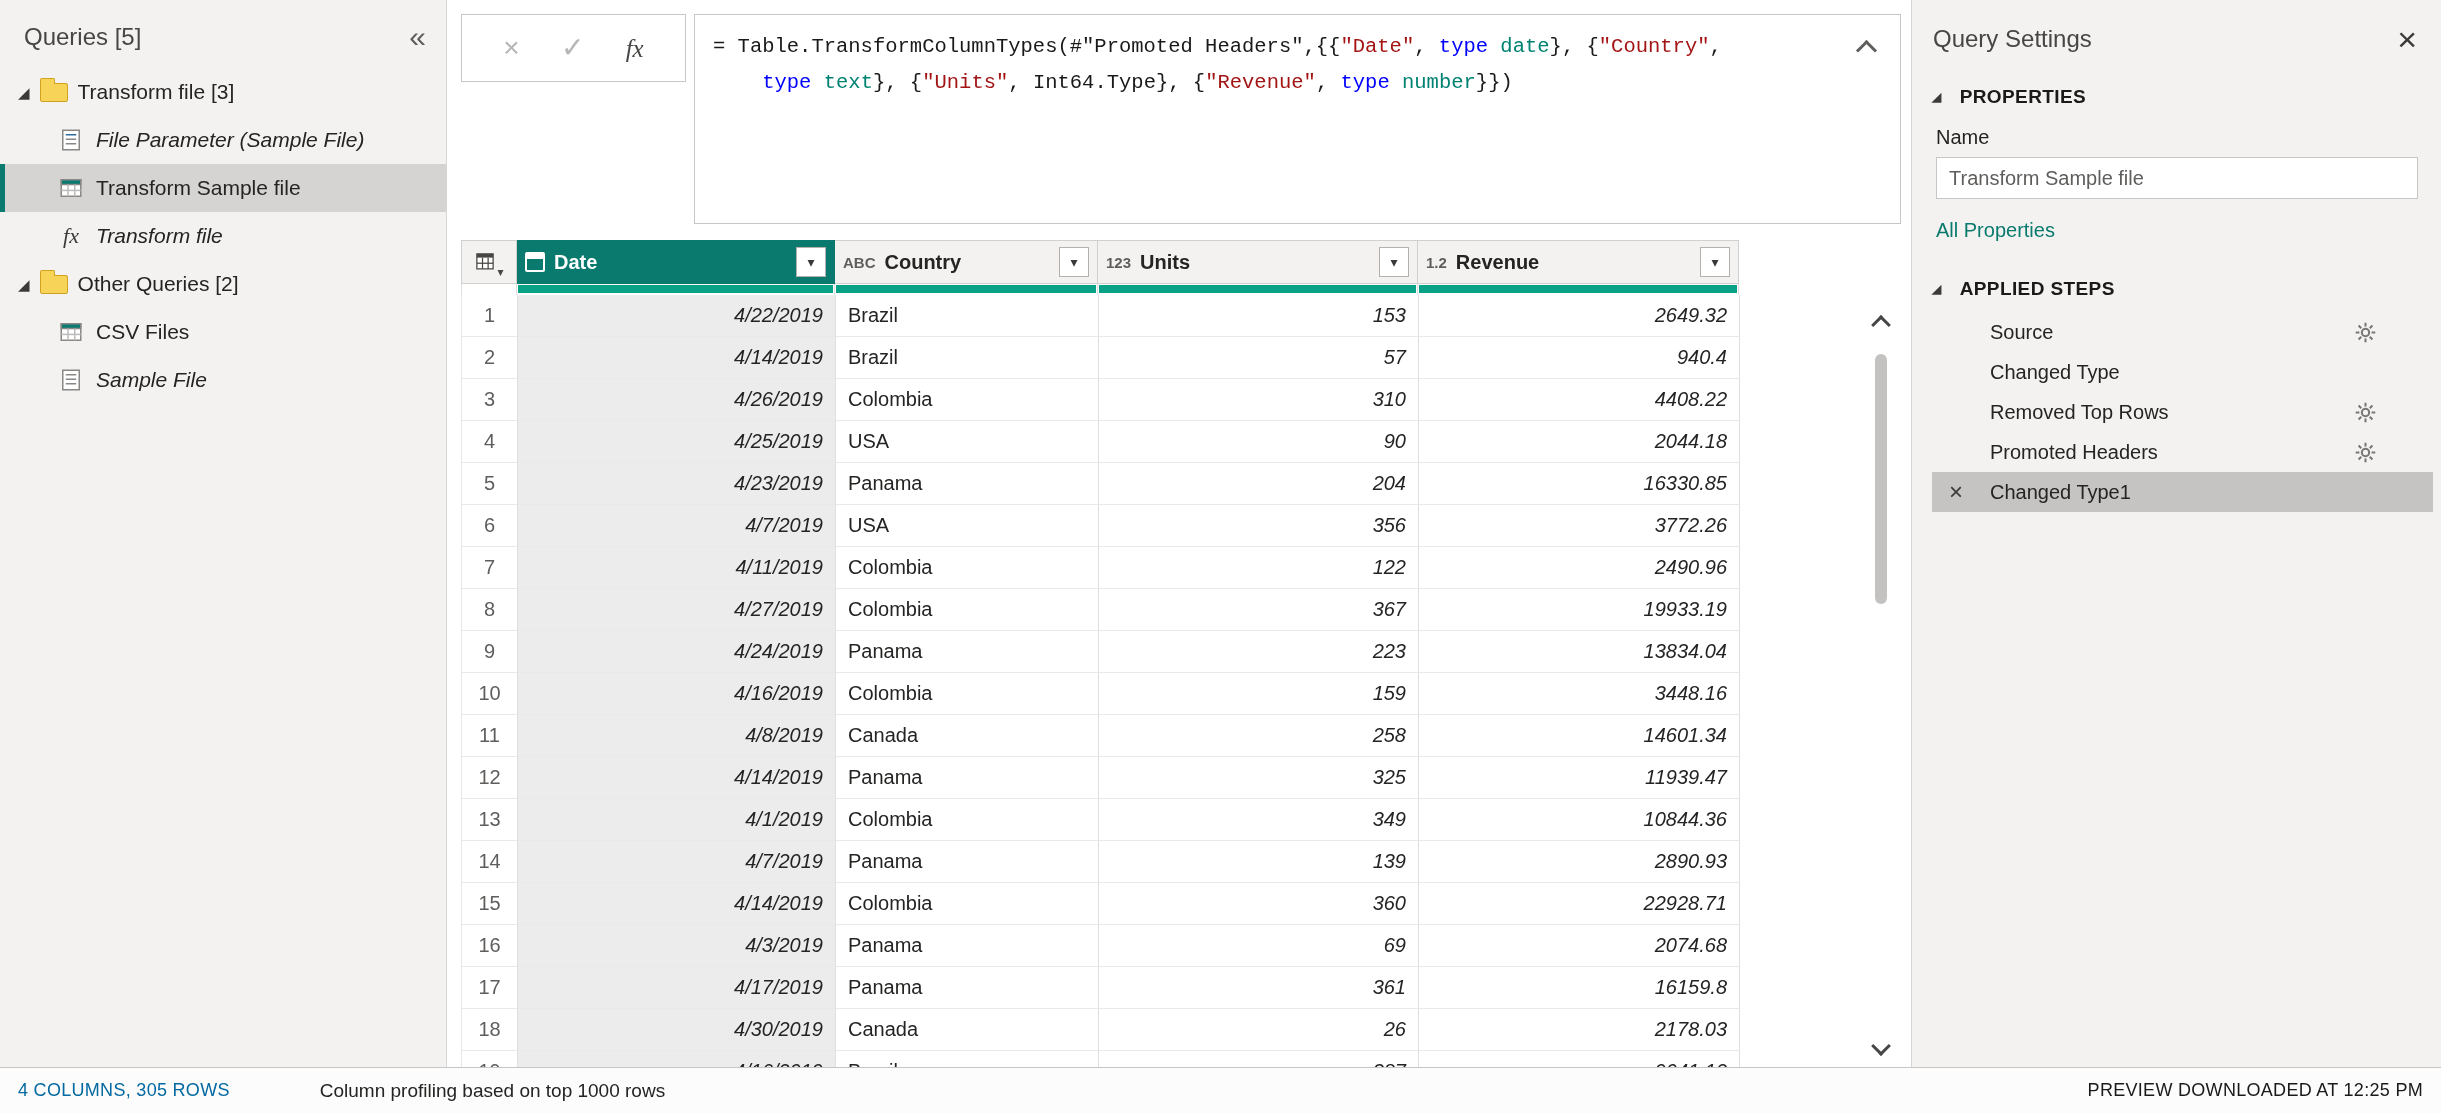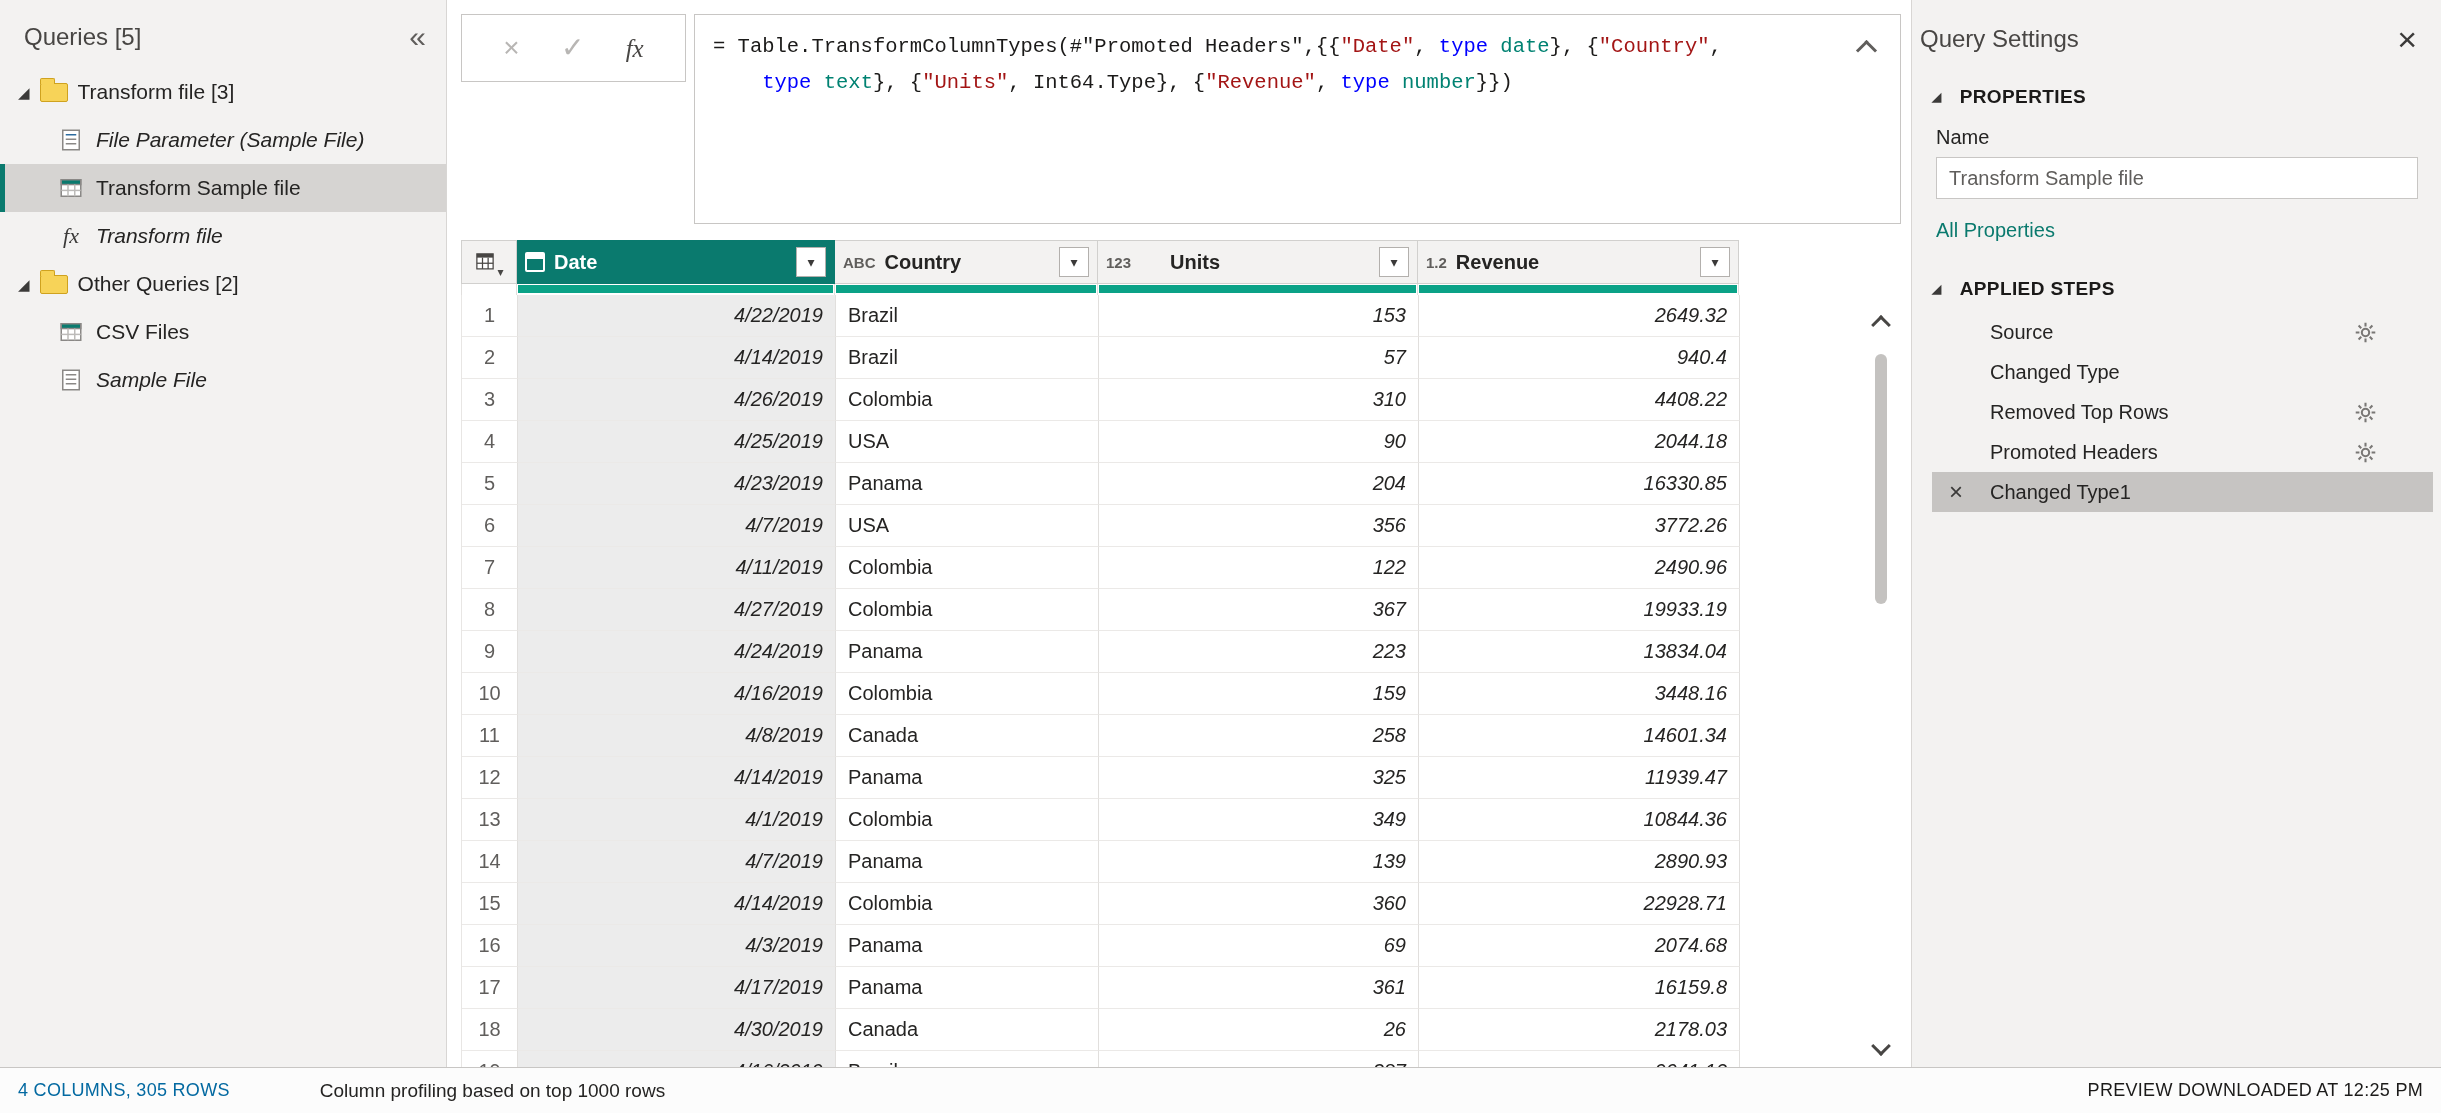--- a/index.html
+++ b/index.html
@@ -49,21 +49,21 @@
   .hcell { height:44px; background:#f3f2f1; border:1px solid #d1d0ce; border-left:none; display:flex; align-items:center; padding:0 8px; position:relative; }
   .hcell.corner { width:56px; justify-content:center; padding:0 2px; border-left:1px solid #d1d0ce; cursor:pointer; }
   .hcell.hsel { background:var(--accent,#0a7a6e); border-color:var(--accent,#0a7a6e); }
   .hcell.hsel .hname { color:#fff; }
   .hname { margin-left:9px; flex:1; font-size:20px; font-weight:700; color:#252423; white-space:nowrap; overflow:hidden; }
   .filter-btn { width:30px; height:30px; background:#fff; border:1px solid #b3b0ad; display:flex; align-items:center; justify-content:center; font-size:14px; color:#3b3a39; cursor:pointer; flex:none; }
   .type-txt { font-size:15px; font-weight:700; color:#605e5c; white-space:nowrap; flex:none; }
   .cal-icon { width:20px; height:20px; border:2px solid #fff; border-top:7px solid #fff; border-radius:2px; flex:none; }
   .corner-svg { width:22px; height:20px; }
   .corner-caret { font-size:12px; color:#484644; margin-left:1px; align-self:flex-end; margin-bottom:4px; }
-  .col0 { width:318px; } .col1 { width:263px; } .col2 { width:320px;gap:30px; } .col3 { width:321px; }
+  .col0 { width:318px; } .col1 { width:263px; } .col2 { width:320px; } .col3 { width:321px; }
   .quality-row { display:flex; flex:none; }
   .qcell { height:11px; border-right:1px solid #e1dfdd; background:#fff; padding:1px 1px 2px 1px; }
   .qcell.corner { width:56px; border-left:1px solid #e1dfdd; }
   .qbar { height:100%; background:var(--quality-bar,#0aa287); }
   .grid-body { flex:1; min-height:0; overflow:hidden; border-left:1px solid #e8e6e4; }
   .grow { display:flex; height:42px; }
   .cell { border-right:1px solid #e1dfdd; border-bottom:1px solid #ebe9e7; display:flex; align-items:center; padding:0 12px; font-size:20px; white-space:nowrap; overflow:hidden; background:#fff; }
   .cell.rn { width:56px; justify-content:center; color:#605e5c; padding:0 4px; }
   .cell.right { justify-content:flex-end; }
   .cell.left { justify-content:flex-start; }
@@ -73,21 +73,21 @@
   
   .vscroll { width:40px; margin-left:auto; display:flex; flex-direction:column; align-items:center; flex:none; }
   .scroll-arrow { width:14px; height:14px; border-right:3px solid #484644; border-bottom:3px solid #484644; flex:none; cursor:pointer; }
   .scroll-arrow.up { transform:rotate(-135deg); margin-top:78px; }
   .scroll-arrow.down { transform:rotate(45deg); margin-bottom:14px; }
   .scroll-track { flex:1; width:12px; position:relative; margin:12px 0 8px 0; }
   .scroll-thumb { position:absolute; top:10px; left:0; width:12px; height:250px; background:#c4c2c0; border-radius:6px; cursor:grab; }
 
   
   .settings-pane { width:530px; background:#f3f2f1; border-left:1px solid #d8d6d4; display:flex; flex-direction:column; overflow:hidden; }
-  .sp-header { display:flex; justify-content:space-between; align-items:center; padding:22px 24px 18px 8px; }
+  .sp-header { display:flex; justify-content:space-between; align-items:center; padding:22px 24px 18px 21px; }
   .close-btn { font-size:34px; color:#3b3a39; cursor:pointer; line-height:1; }
   .sec-header { display:flex; align-items:center; gap:10px; font-weight:700; font-size:19px; letter-spacing:0.4px; padding:12px 24px 8px 20px; color:#1b1a19; cursor:pointer; }
   .name-label { padding:10px 8px 6px 24px; font-size:20px; color:#252423; }
   .name-input { display:block; margin:2px 24px 0 24px; width:482px; height:42px; border:1px solid #c8c6c4; background:#fff; padding:0 12px; font-size:20px; color:#605e5c; font-family:"Liberation Sans", sans-serif; }
   .all-props { display:block; margin:20px 24px 10px 24px; color:var(--accent,#0a7a6e); font-size:20px; cursor:pointer; text-decoration:none; width:max-content; }
   .steps-list { margin-top:4px; }
   .step { display:flex; align-items:center; height:40px; margin:0 8px 0 20px; padding-left:58px; padding-right:56px; cursor:pointer; }
   .step.sel { background:#c6c4c2; padding-left:0; }
   .step-x { width:48px; text-align:center; font-size:24px; color:#3b3a39; line-height:1; }
   .step.sel .step-label { margin-left:10px; }

